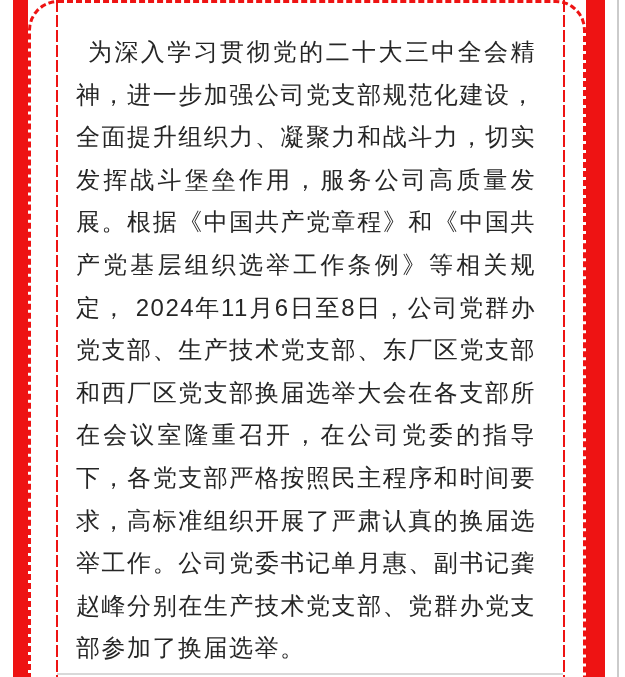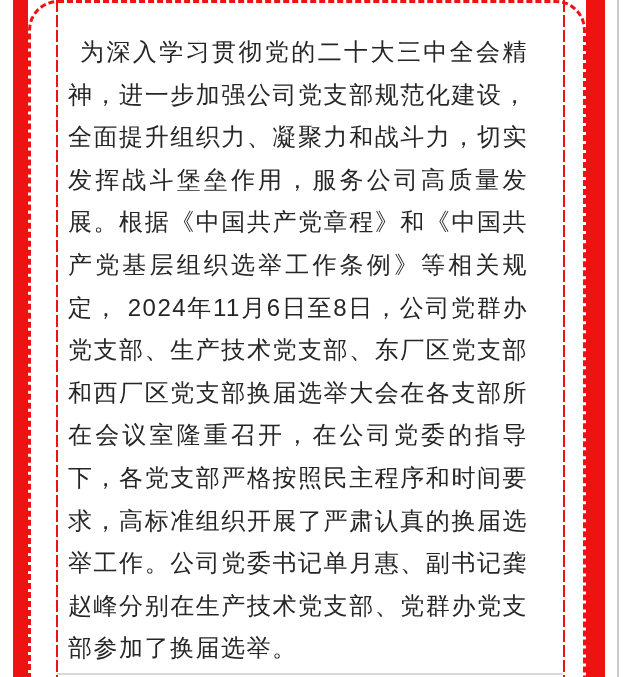--- a/index.html
+++ b/index.html
@@ -55,21 +55,21 @@
   
   .bottom-divider {
     position: absolute;
     left: 57px; top: 673px;
     width: 506px; height: 2px;
     background: #d9d9d9;
   }
   
   .article {
     position: absolute;
-    left: 68px; top: 31px;
+    left: 76px; top: 31px;
     width: 460px;
     margin: 0;
     color: #262626;
     font-size: 24px;
     line-height: 42.6px;
     letter-spacing: 1.5px;
     text-align: justify;
     text-justify: inter-character;
     text-indent: 12px;
   }

